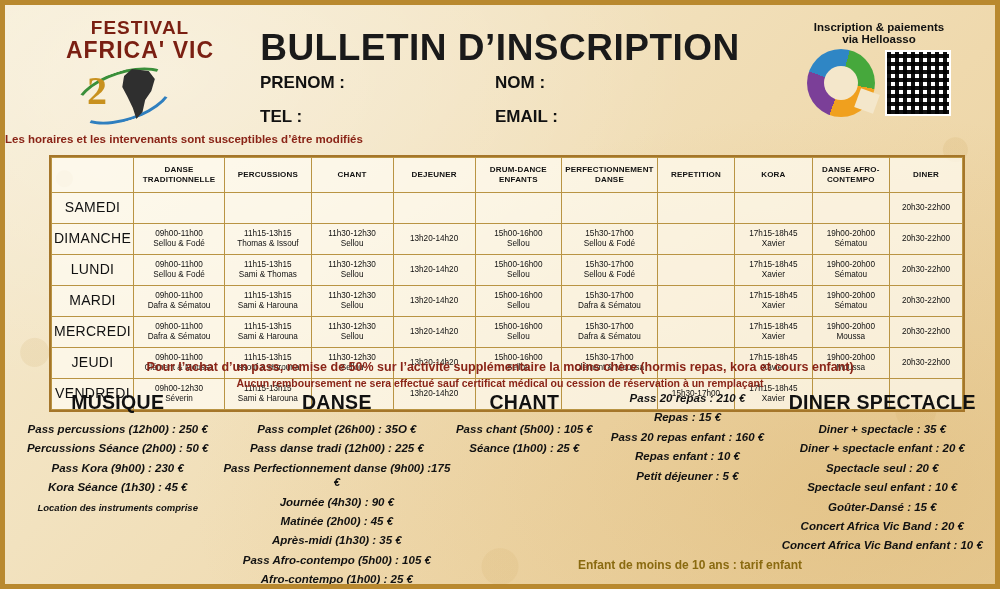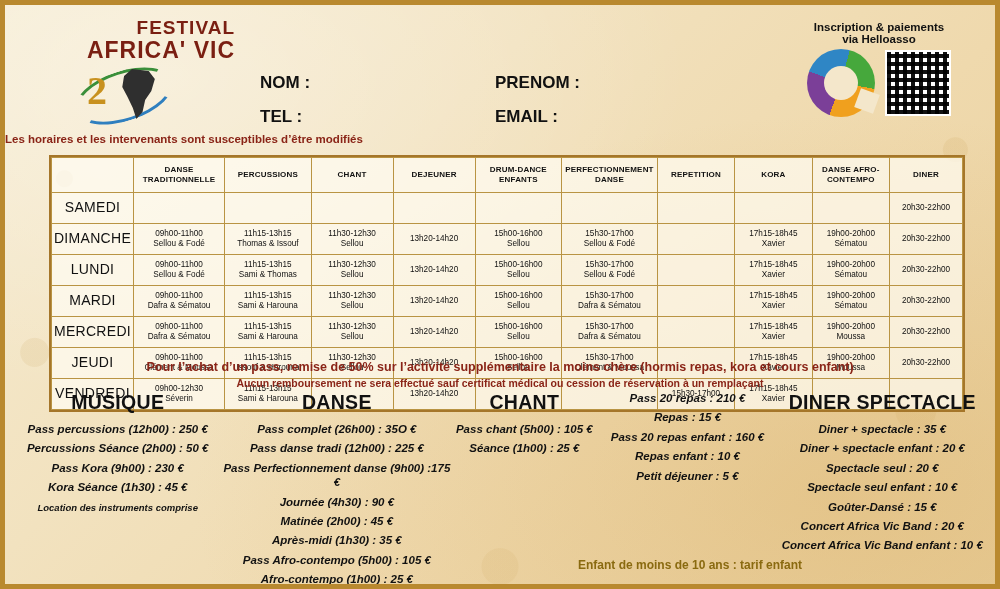--- a/index.html
+++ b/index.html
@@ -41,21 +41,21 @@
   
   .header {
     position: relative;
     height: 140px;
   }
   .logo {
     position: absolute;
     left: 40px;
     top: 12px;
     width: 190px;
-    text-align: right;
+    text-align: center;
   }
   .logo-l1 {
     font-size: 19px;
     font-weight: bold;
     color: #7a1f12;
     letter-spacing: 1px;
     font-family: "Liberation Sans", sans-serif;
   }
   .logo-l2 {
     font-size: 23px;
@@ -317,25 +317,26 @@
     <div class="logo">
       <div class="logo-l1">FESTIVAL</div>
       <div class="logo-l2">AFRICA' VIC</div>
       <div class="logo-mark">
         <div class="logo-swoosh"></div>
         <div class="logo-num">2</div>
         <div class="logo-africa"></div>
       </div>
     </div>
 
+    <div class="title">BULLETIN D’INSCRIPTION</div>
 
     <div class="fields">
       <div class="fields-row">
+        <div>PRENOM :</div>
         <div>NOM :</div>
-        <div>PRENOM :</div>
       </div>
       <div class="fields-row">
         <div>TEL :</div>
         <div>EMAIL :</div>
       </div>
     </div>
 
     <div class="helloasso">
       <div class="helloasso-t1">Inscription &amp; paiements</div>
       <div class="helloasso-t2">via Helloasso</div>

